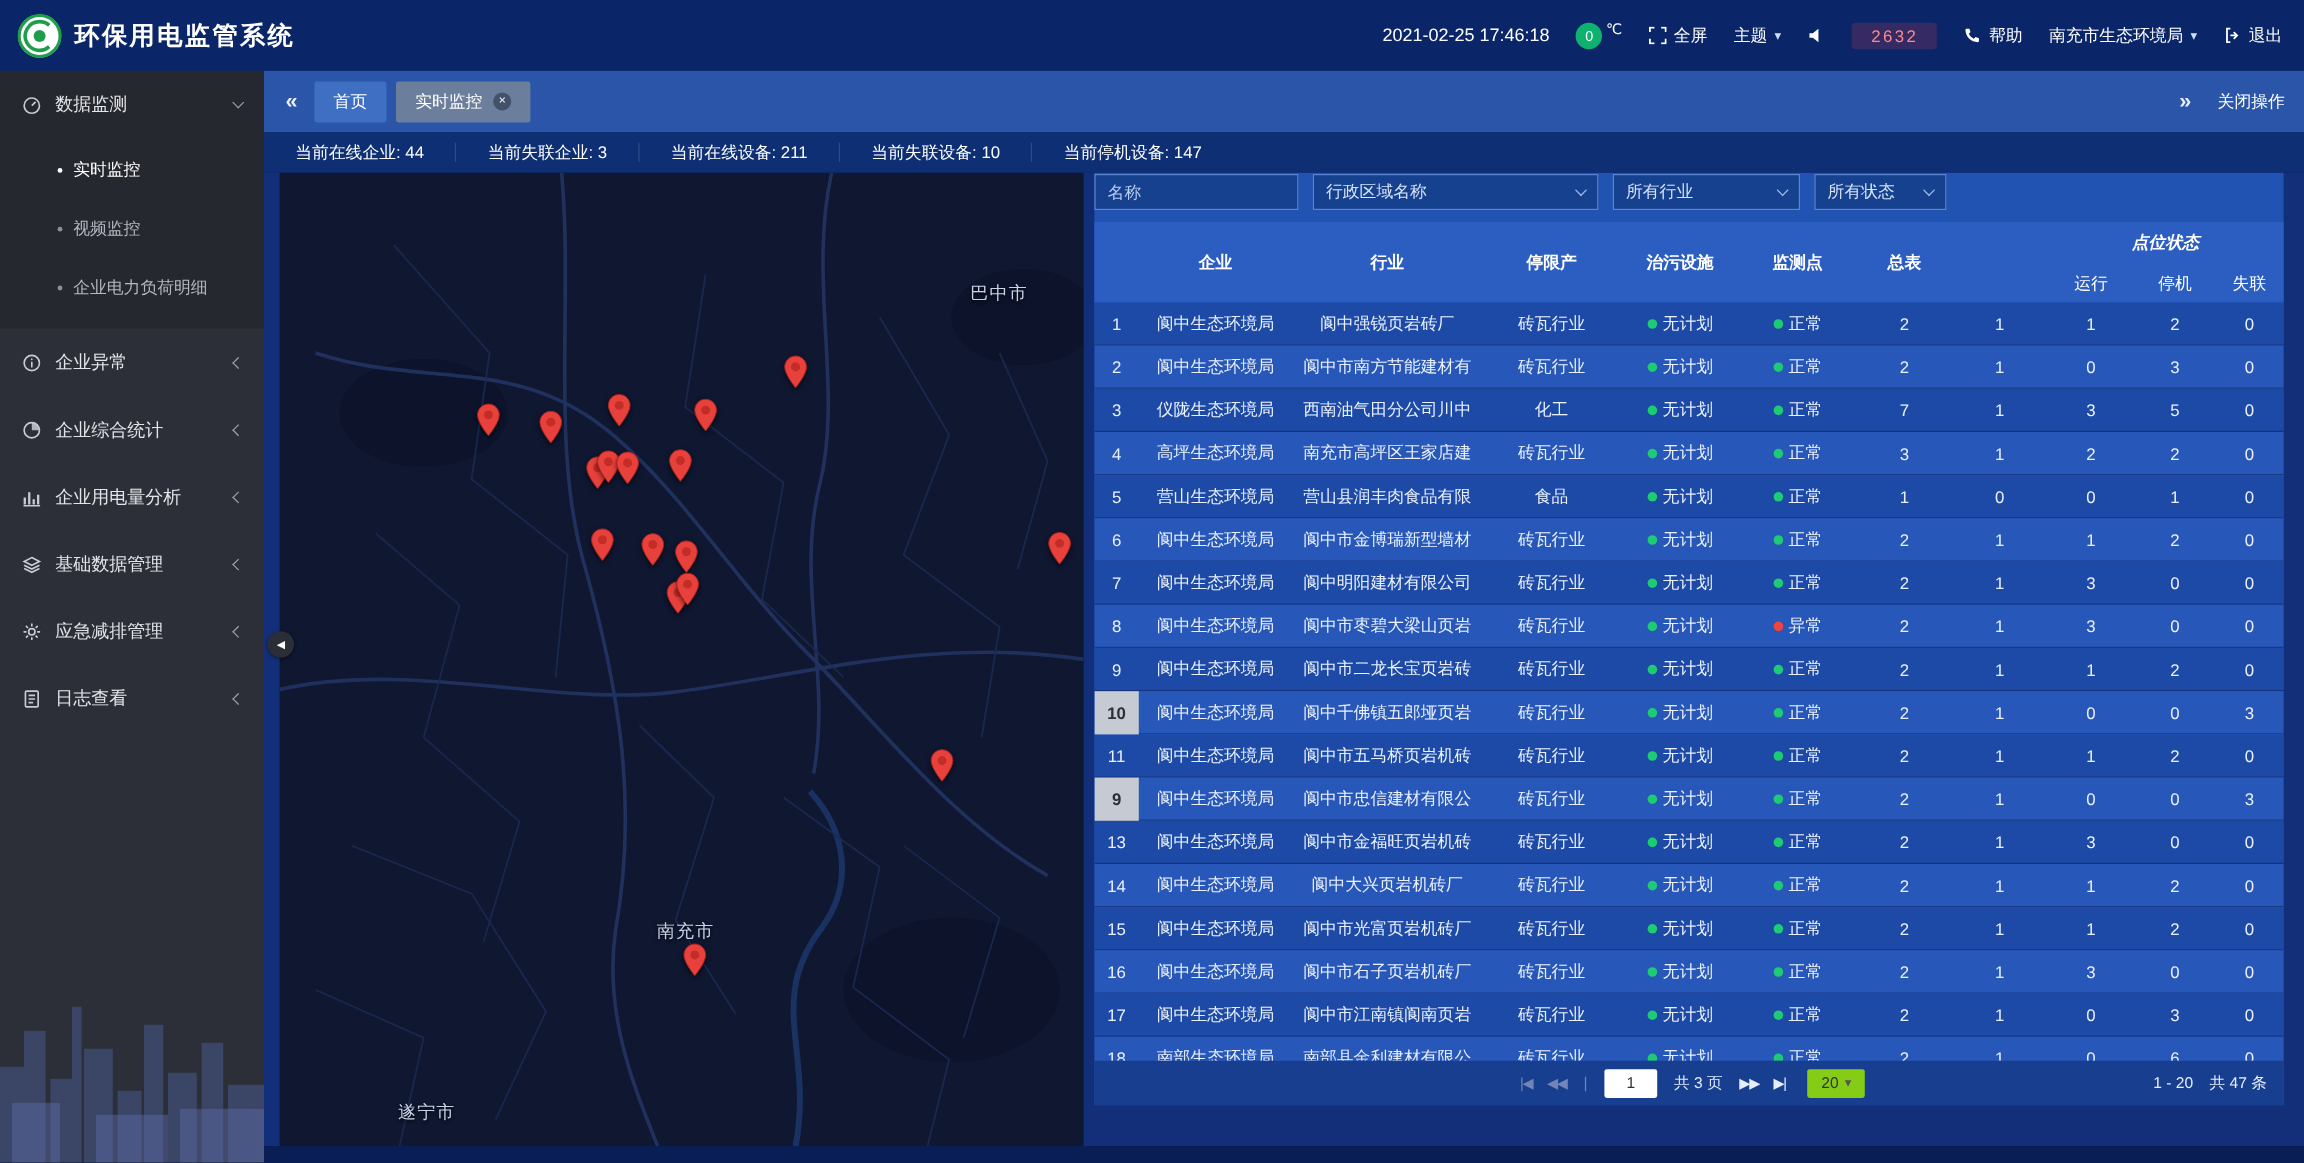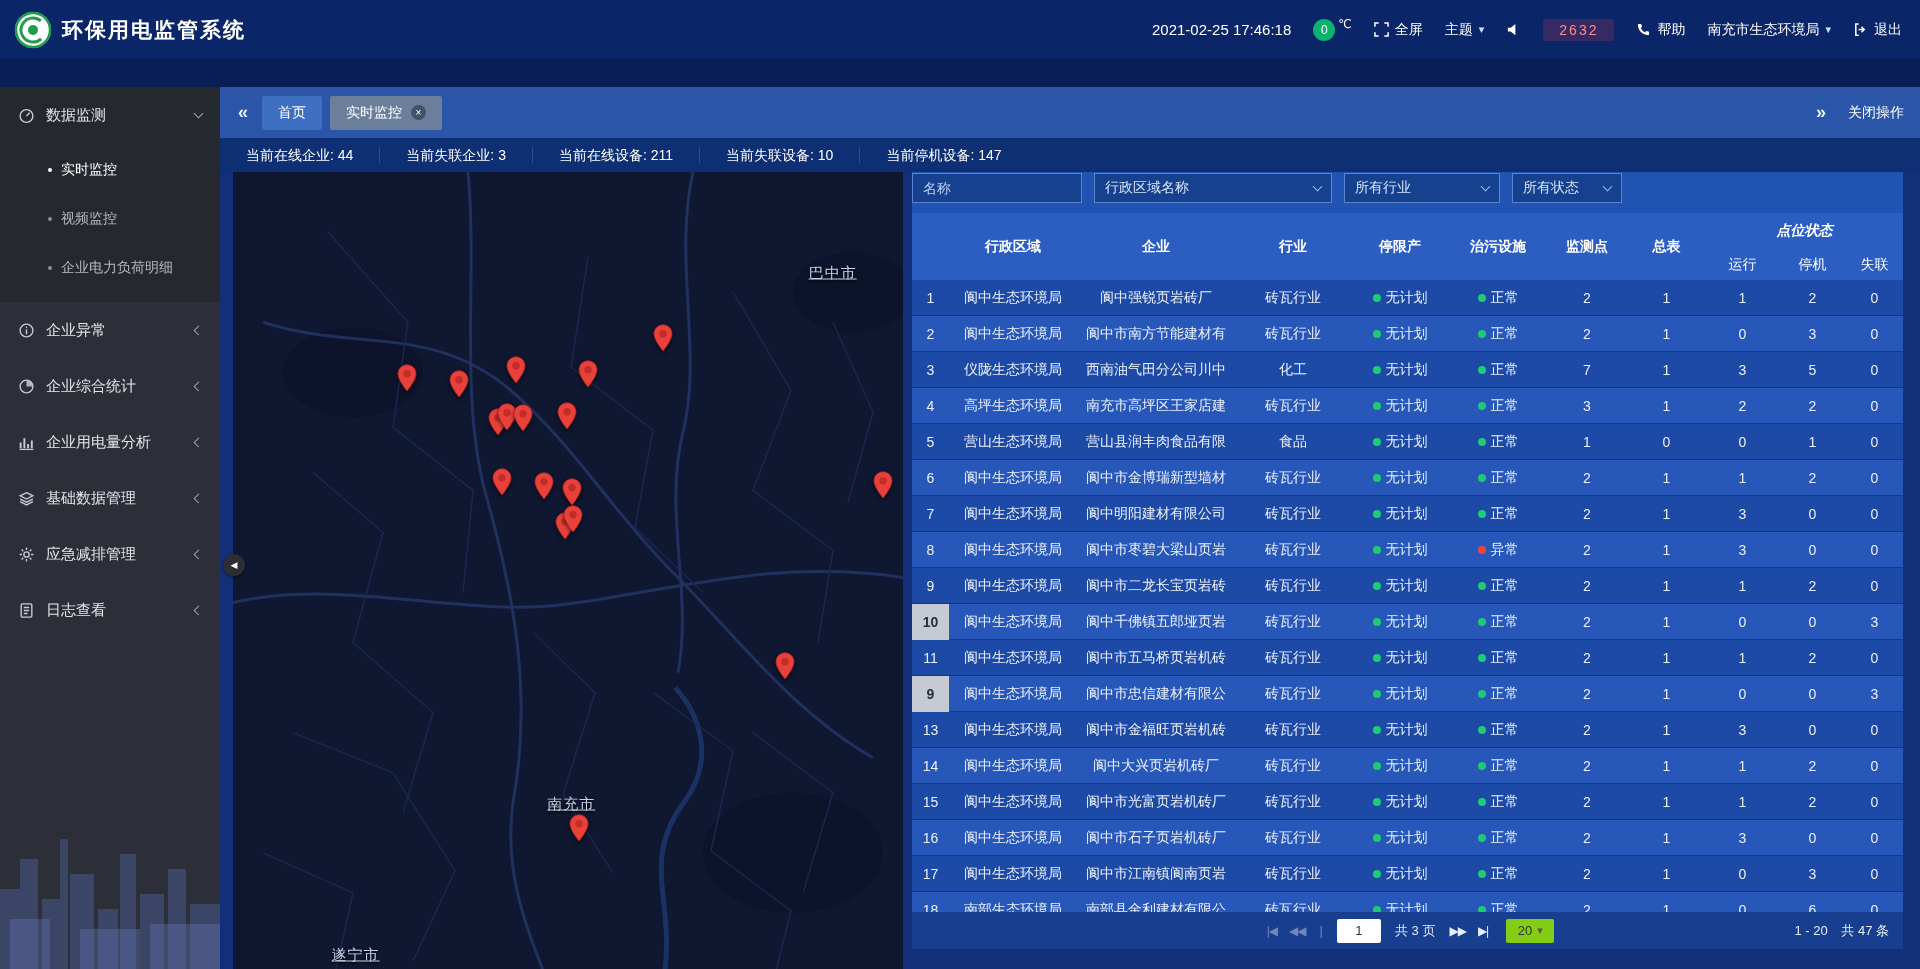--- a/index.html
+++ b/index.html
@@ -1,18 +1,18 @@
 <!DOCTYPE html>
 <html><head>
 <meta charset="utf-8">
 <style>
   * { margin:0; padding:0; box-sizing:border-box; }
   html,body { width:1920px; height:969px; overflow:hidden; background:#0a1e56;
     font-family:"Liberation Sans","DejaVu Sans",sans-serif; }
-  .app { width:1920px; height:969px; display:flex; flex-direction:column;gap:28px; }
+  .app { width:1920px; height:969px; display:flex; flex-direction:column; }
 
   
   .header { height:59px; flex:none; background:#0a2668; display:flex; align-items:center;
     justify-content:space-between; color:#fff; padding:0 18px 0 14px; }
   .brand { display:flex; align-items:center; gap:10px; }
   .logo { width:38px; height:38px; display:inline-flex; }
   .app-title { font-size:21px; font-weight:bold; letter-spacing:2px; }
   .header-right { display:flex; align-items:center; gap:22px; font-size:14px;justify-content:center; }
   .datetime { font-size:15px; }
   .temp { display:flex; align-items:flex-start; gap:3px; }
@@ -70,21 +70,21 @@
   .bottom-strip { flex:1; background:#0a1e56; }
 
   
   .map-panel { position:absolute; left:13px; top:0; width:670px; height:811px; background:#0f1731; overflow:visible; }
   .map-inner { position:absolute; inset:0; overflow:hidden; }
   .roads { position:absolute; inset:0; width:100%; height:100%; }
   .pin { position:absolute; width:21px; height:28px; transform:translate(-50%,-86%);
     filter:drop-shadow(0 2px 2px rgba(0,0,0,.55)); cursor:pointer; }
   .pin svg { width:21px; height:28px; display:block; }
   .map-city { position:absolute; transform:translate(-50%,-50%); color:#c9d3e8; font-size:15px;
-    letter-spacing:1px; text-shadow:0 1px 3px rgba(0,0,0,.95); white-space:nowrap;text-decoration:underline; }
+    letter-spacing:1px; text-shadow:0 1px 3px rgba(0,0,0,.95); white-space:nowrap; }
   .map-collapse { position:absolute; left:-10px; top:382px; width:22px; height:22px; border-radius:50%;
     background:#2b2e36; color:#fff; display:flex; align-items:center; justify-content:center;
     font-size:9px; cursor:pointer; z-index:6; box-shadow:0 1px 3px rgba(0,0,0,.5); }
 
   
   .right-panel { position:absolute; left:692px; top:0; width:991px; height:777px; background:#2153b2;
     display:flex; flex-direction:column; }
   .filters { height:32px; flex:none; display:flex; gap:12px; align-items:center; }
   .f-input { width:170px; height:30px; background:#16418f; border:1px solid #5b83cf; color:#dce8fb;
     font-size:14px; padding:0 10px; outline:none; }
@@ -490,21 +490,20 @@
             </div>
             <div class="f-select w-status">
               <span>所有状态</span>
               <i class="chev down"></i>
             </div>
           </div>
 
           <div class="table-wrap">
             <div class="thead">
               <div class="th main"></div>
-              <div class="th main">行政区域</div>
               <div class="th main">企业</div>
               <div class="th main">行业</div>
               <div class="th main">停限产</div>
               <div class="th main">治污设施</div>
               <div class="th main">监测点</div>
               <div class="th main">总表</div>
               <div class="th group">点位状态</div>
               <div class="th sub c9">运行</div>
               <div class="th sub c10">停机</div>
               <div class="th sub c11">失联</div>

